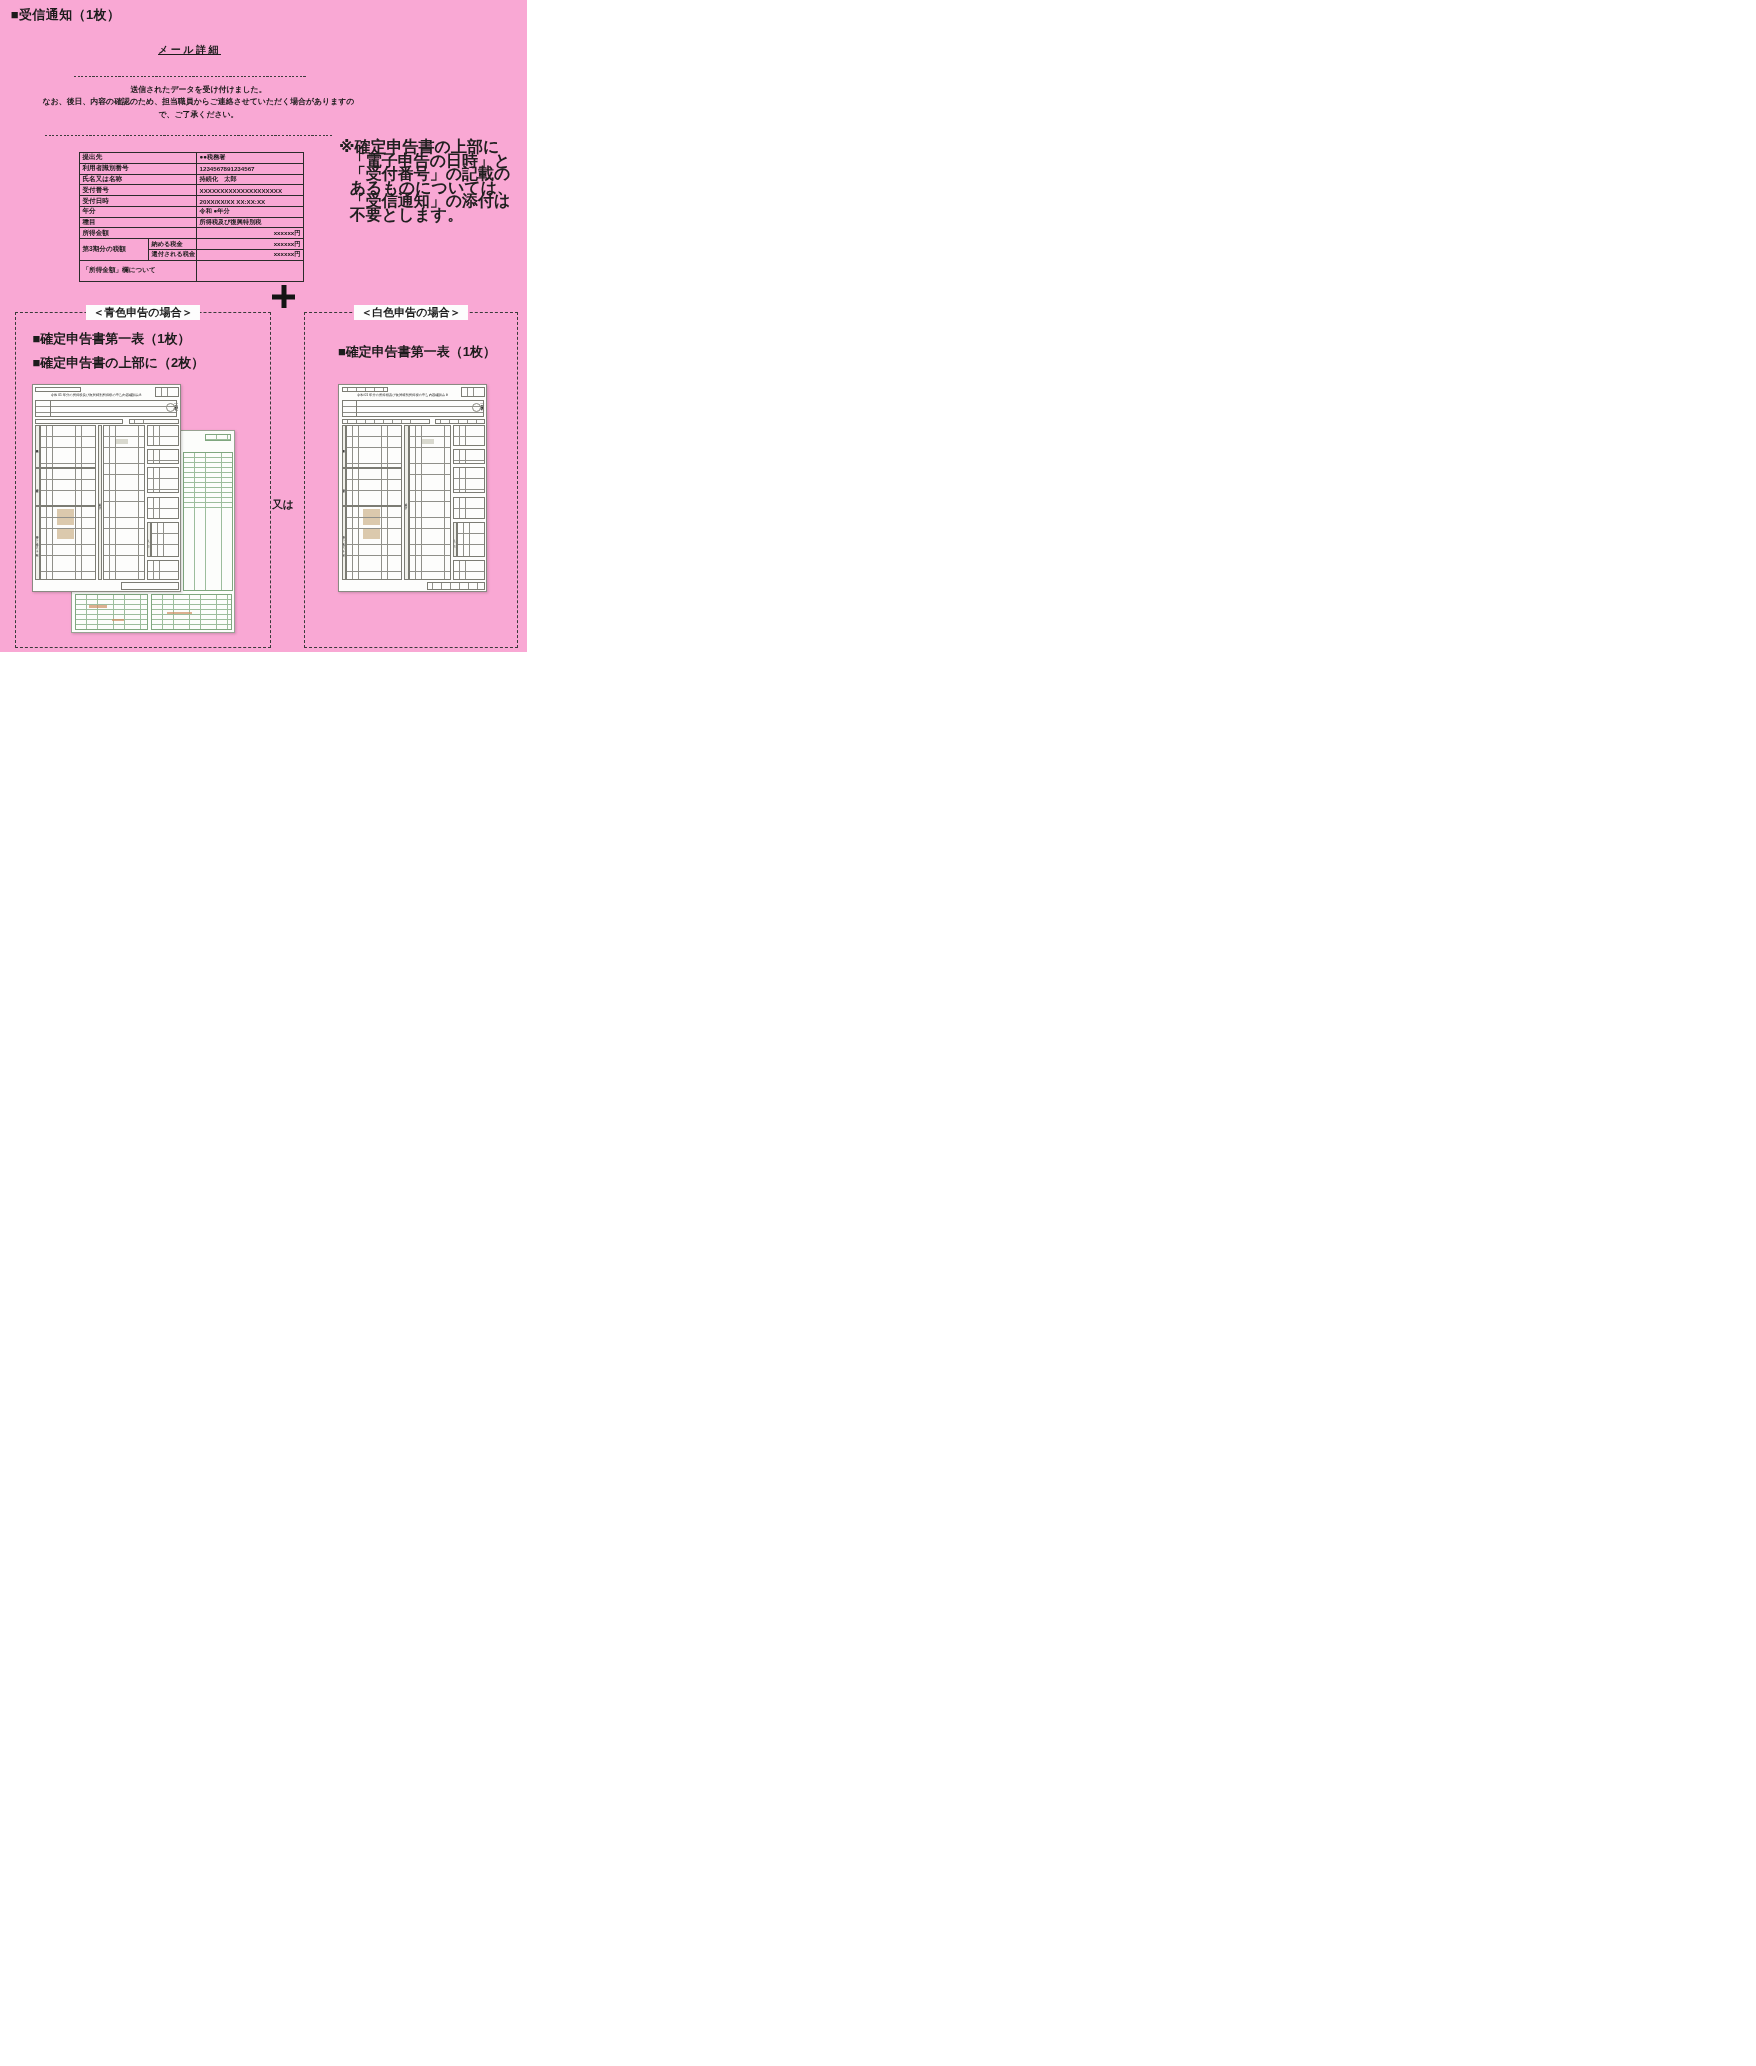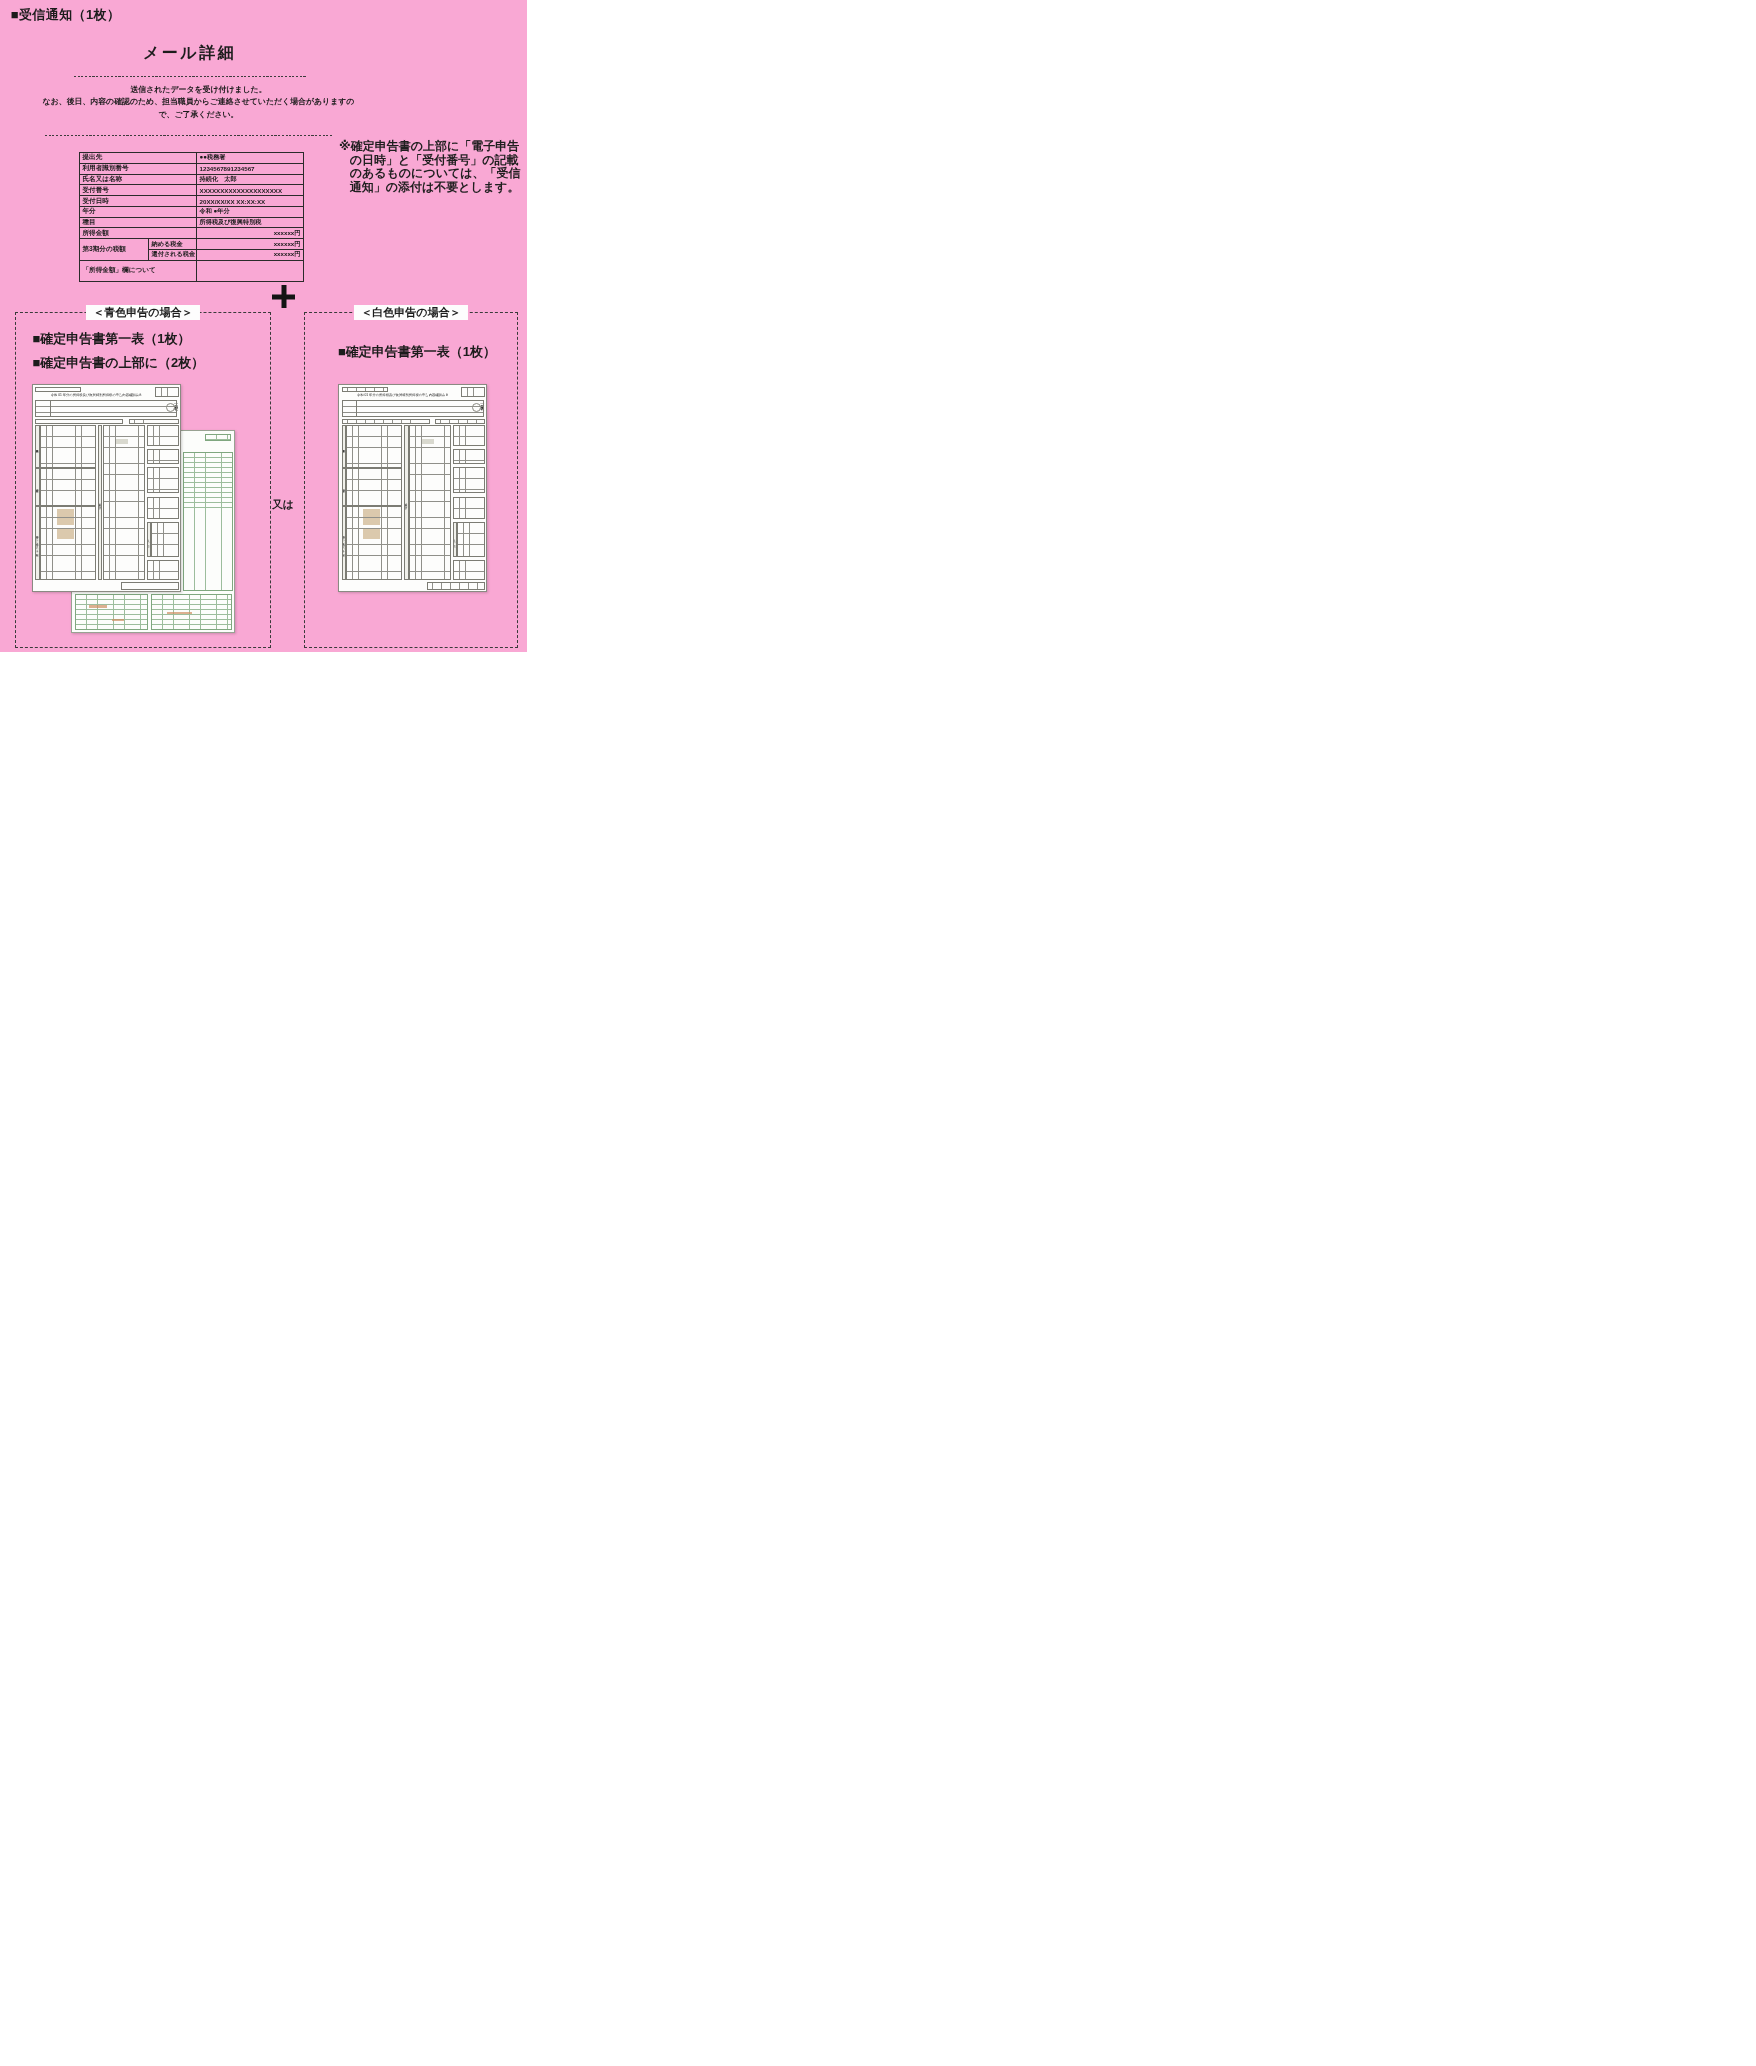--- a/index.html
+++ b/index.html
@@ -5,42 +5,42 @@
   * { margin:0; padding:0; box-sizing:border-box; }
   html,body { background:#ffffff; }
   body { font-family:"Liberation Sans","DejaVu Sans",sans-serif; color:#1c1c1c; }
 
   .page { position:relative; width:527px; height:652px; background:#f9a8d4; overflow:hidden; }
 
   
   .page-title { position:absolute; left:10.7px; top:5.8px; font-size:13px; font-weight:700; letter-spacing:0.4px; }
 
   .mail-title { position:absolute; left:74px; top:43px; width:231px; text-align:center;
-                font-size:16px; font-weight:700; letter-spacing:2.5px; }
+                font-size:10px; font-weight:700; letter-spacing:2.5px;text-decoration:underline; }
 
   .dashed-line { position:absolute; height:1.2px;
                  background-image:repeating-linear-gradient(to right,#3c3c3c 0 2.1px,transparent 2.1px 3.7px); }
   .line1 { left:74px; top:76px; width:233px; }
   .line2 { left:45px; top:135px; width:289px; }
 
   .mail-msg { position:absolute; left:25px; top:84px; width:347px; text-align:center;
               font-size:7.9px; font-weight:700; line-height:12.4px; }
 
   
   .receipt-table { position:absolute; left:79px; top:152px; width:225px;
                    border-collapse:collapse; border:1.2px solid #1f1f1f; table-layout:fixed; }
   .receipt-table td { border:0.8px solid #2b2b2b; height:10.3px; padding:0.4px 2.5px; overflow:hidden; white-space:nowrap; }
   .receipt-table td.lbl { font-size:6.6px; font-weight:700; }
   .receipt-table td.sub { font-size:6.2px; }
   .receipt-table td.val { font-size:6.2px; font-weight:700; }
   .receipt-table td.num { text-align:right; }
   .receipt-table tr.tall td { height:20.7px; }
 
   
-  .notes { position:absolute; left:339px; top:140px; width:182px; font-size:12px; line-height:13.6px;
+  .notes { position:absolute; left:339px; top:140px; width:182px; font-size:16px; line-height:13.6px;
            font-weight:600; color:#1f1f1f; }
   .notes p { margin:0; padding-left:10.7px; text-indent:-10.7px; }
 
   
   .plus { position:absolute; left:272px; top:285px; width:23px; height:23px; }
   .plus::before { content:""; position:absolute; left:0; top:50%; width:100%; height:5px;
                   transform:translateY(-50%); background:#141414; }
   .plus::after  { content:""; position:absolute; top:0; left:50%; height:100%; width:5px;
                   transform:translateX(-50%); background:#141414; }
 

